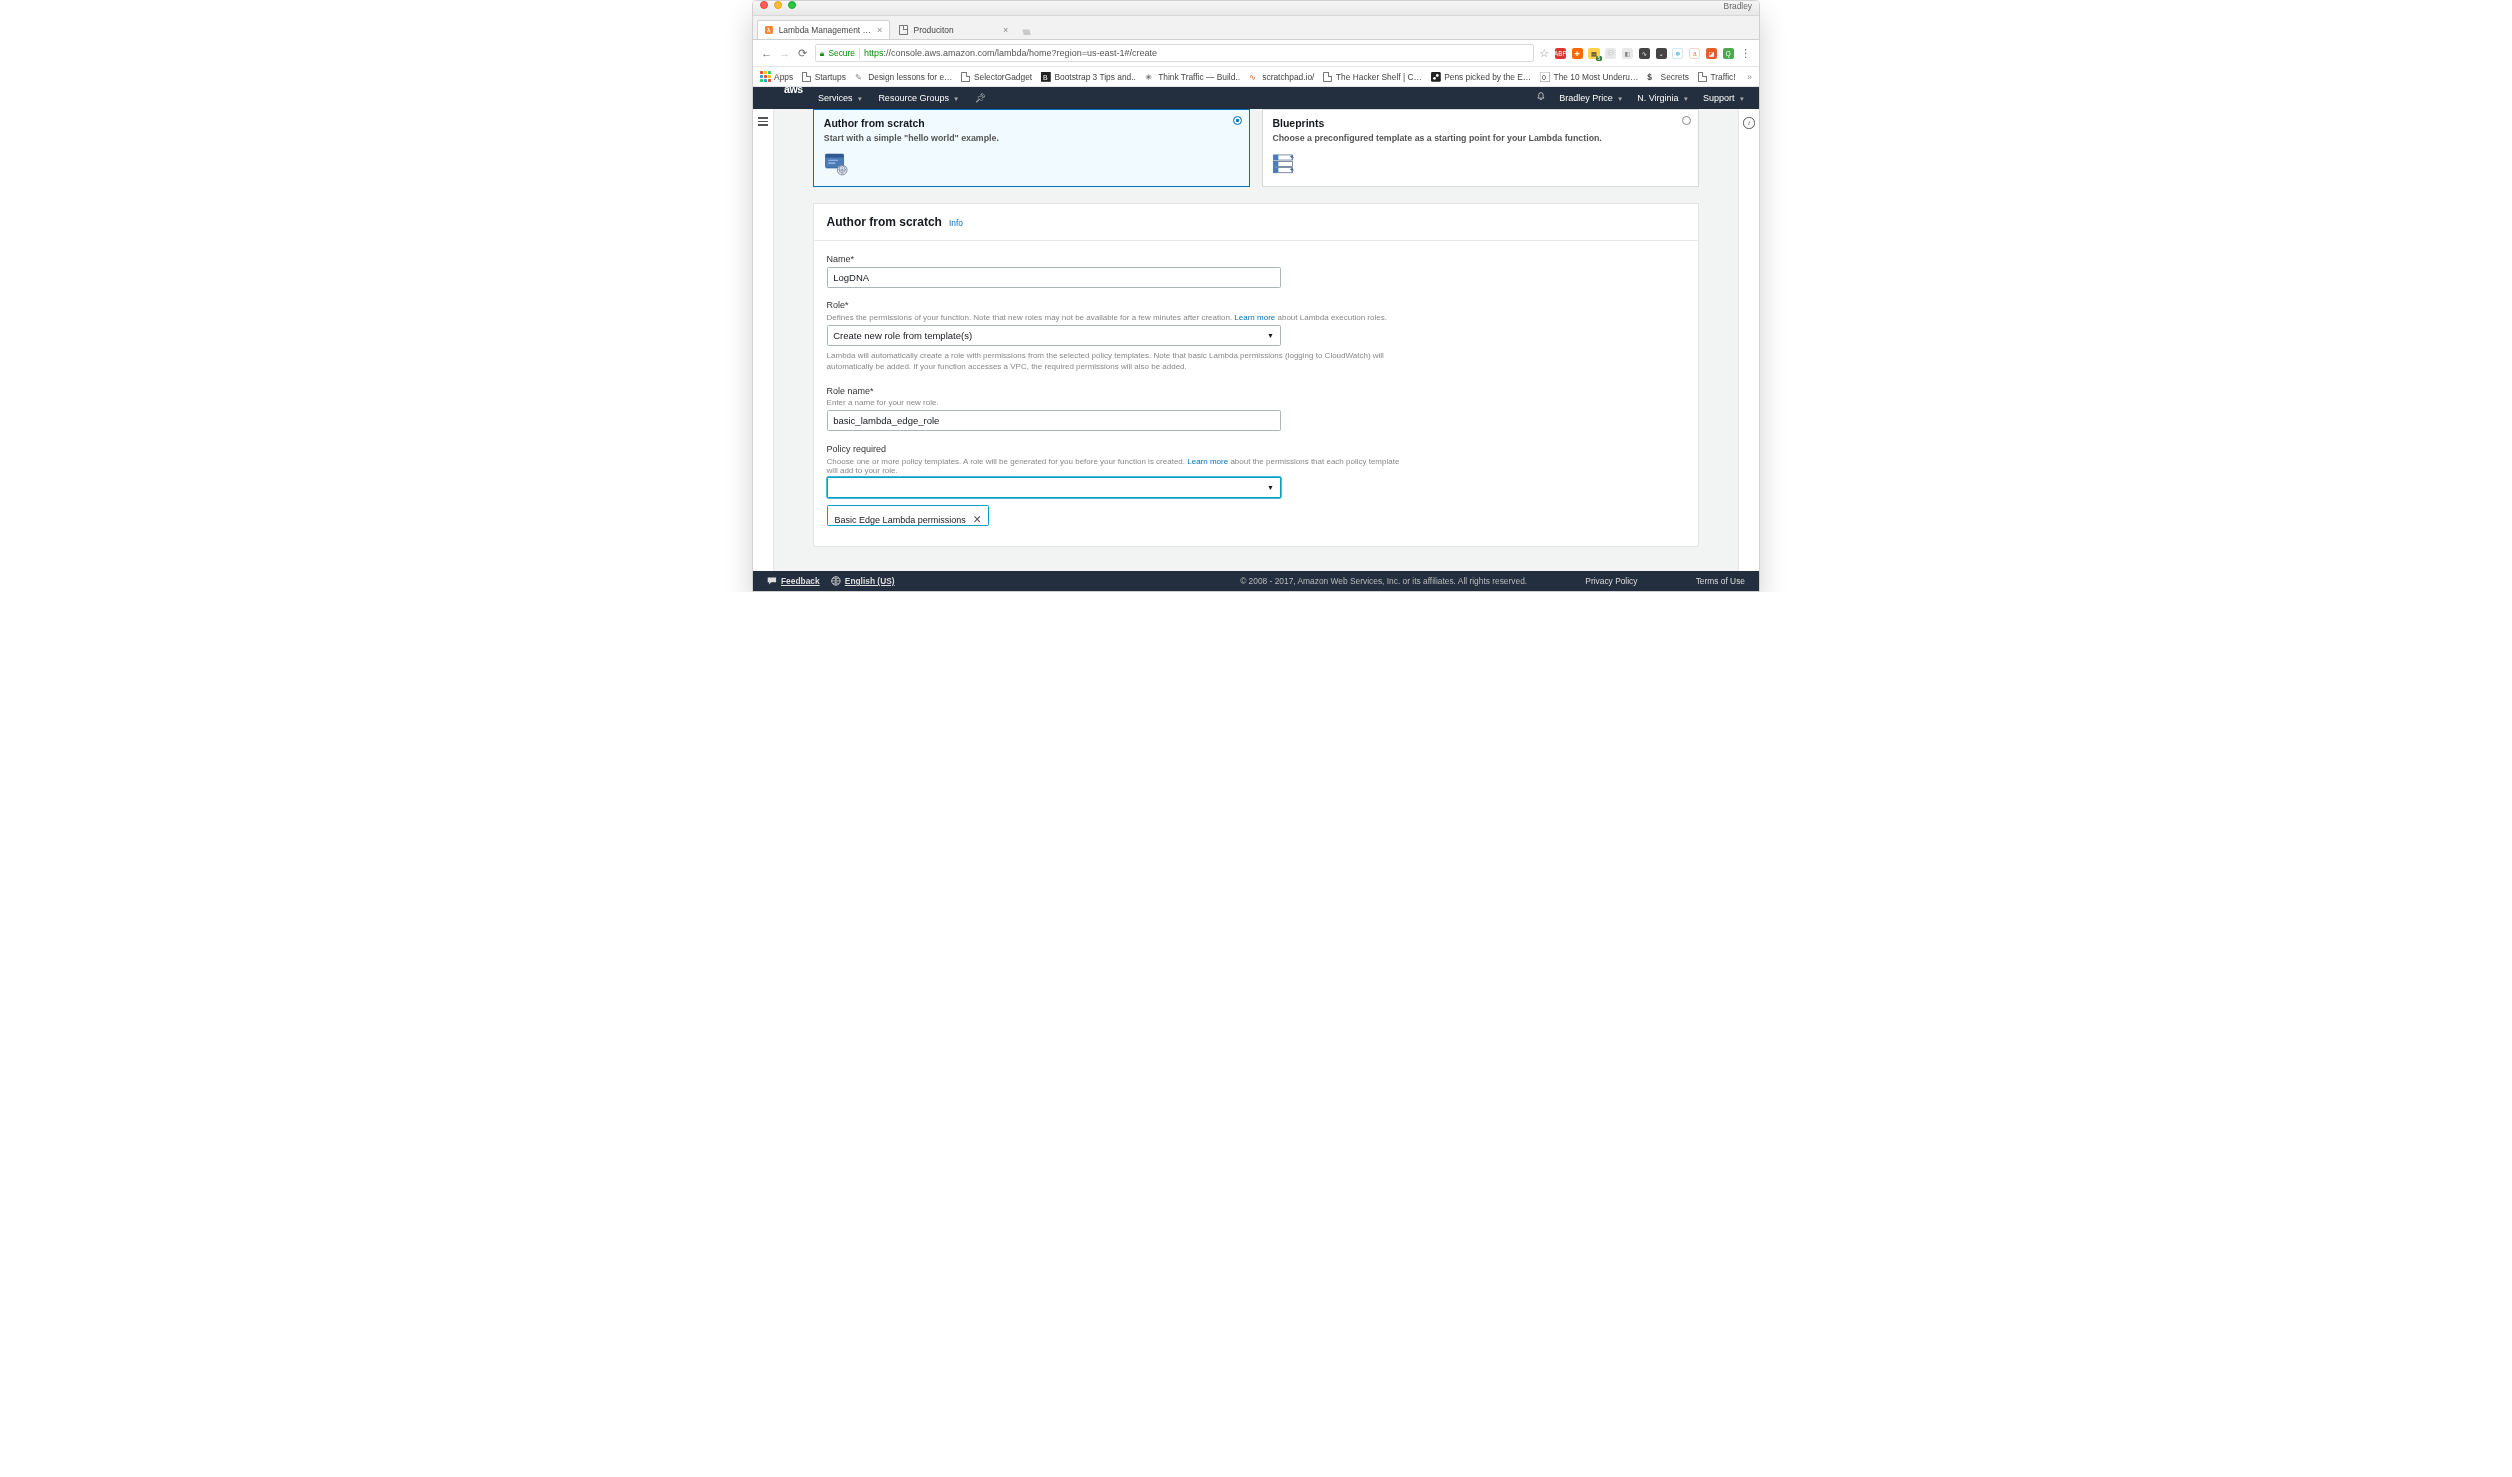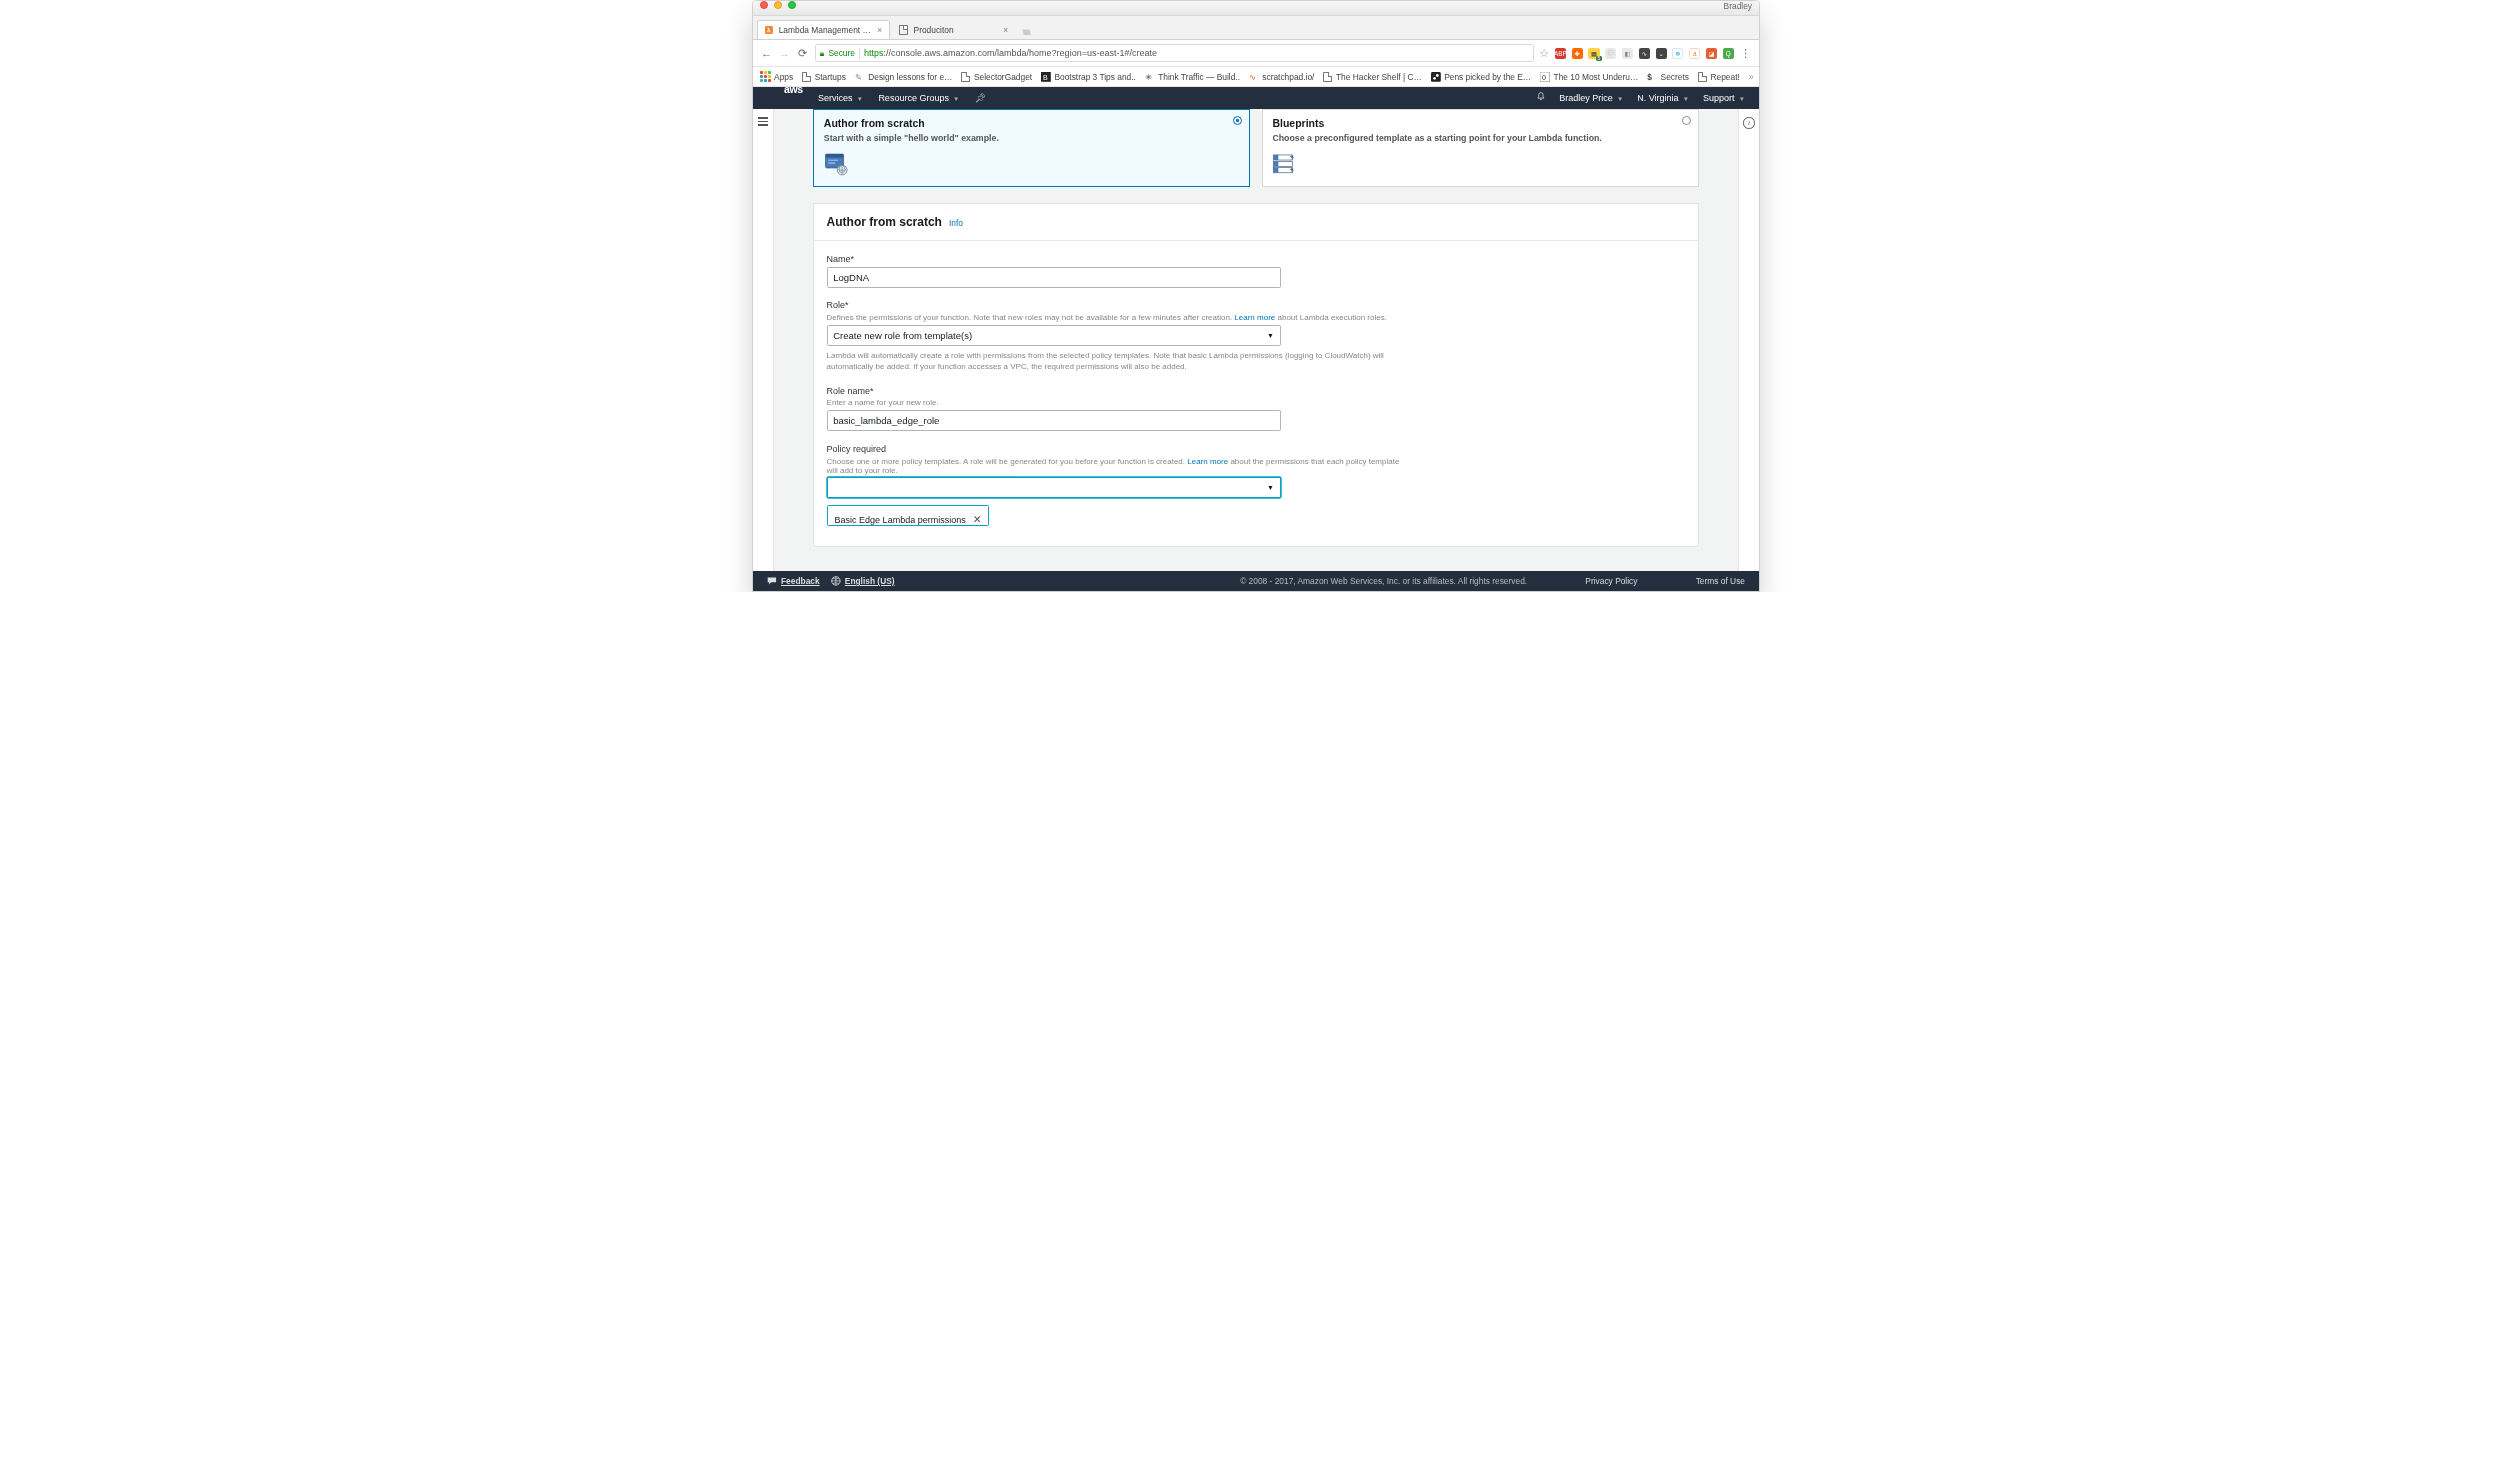--- a/index.html
+++ b/index.html
@@ -217,21 +217,21 @@
             <text x="3" y="11" font-size="10" fill="#333">0</text>
           </svg></span>
         <span>The 10 Most Underu…</span>
       </div>
     <div class="bk">
         <span class="ico" style="font-weight:700;color:#444">$</span>
         <span>Secrets</span>
       </div>
     <div class="bk">
         <span class="doc-ico"></span>
-        <span>Repeat!</span>
+        <span>Traffic!</span>
       </div>
     <div class="bk-right">
       <span style="color:#888">»</span>
 
     </div>
   </div>
 
   <div class="awsnav">
     <span class="logo">aws</span>
     <span class="menu">

